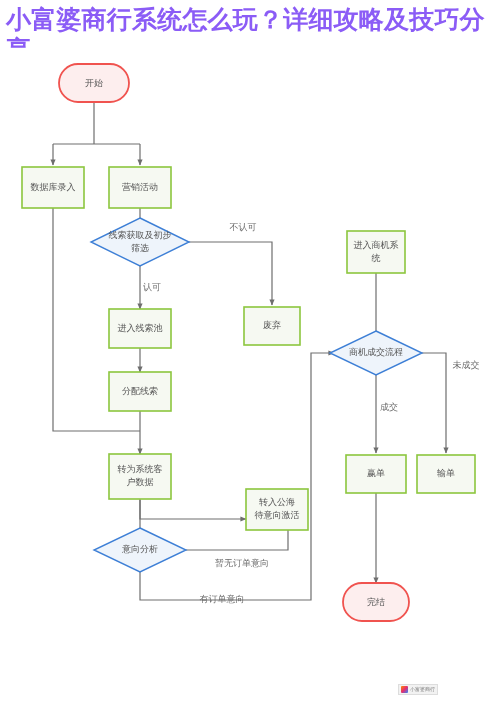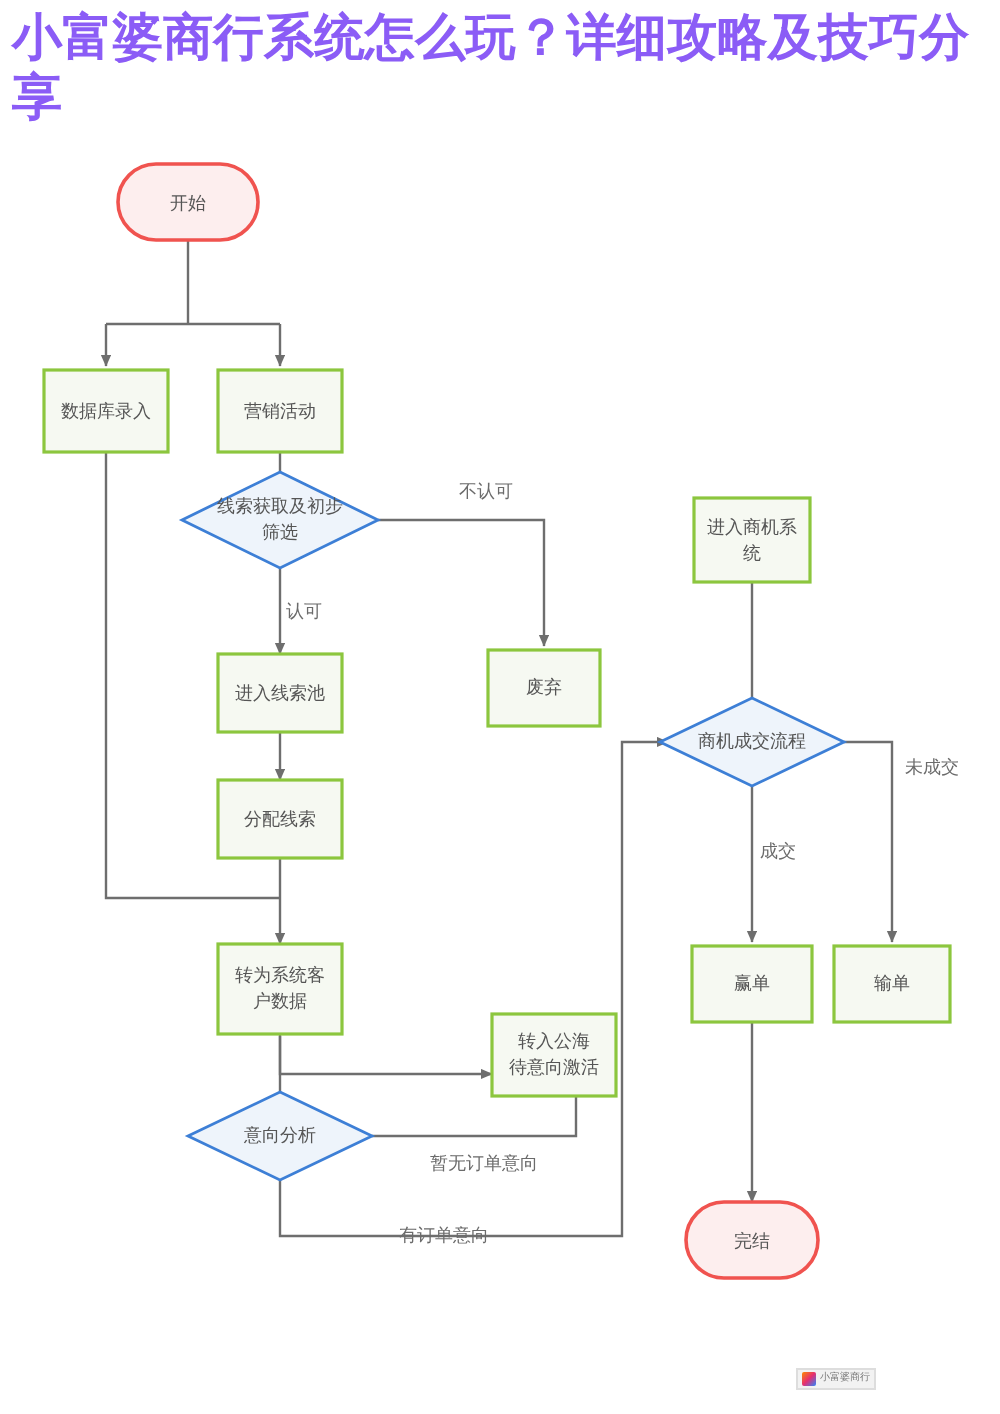--- a/index.html
+++ b/index.html
@@ -20,21 +20,21 @@
     color: #8b5cf6;
     padding: 4px 6px 0 6px;
     letter-spacing: 0.2px;
     font-weight: 700;
     white-space: normal;
     word-break: break-all;
   }
   #figure-wrap {
     position: absolute;
     left: 0;
-    top: 66px;
+    top: 48px;
     width: 500px;
     height: 641px;
   }
   #flow-svg {
     display: block;
     width: 500px;
     height: 641px;
     background: #ffffff;
   }
   .node-label {

